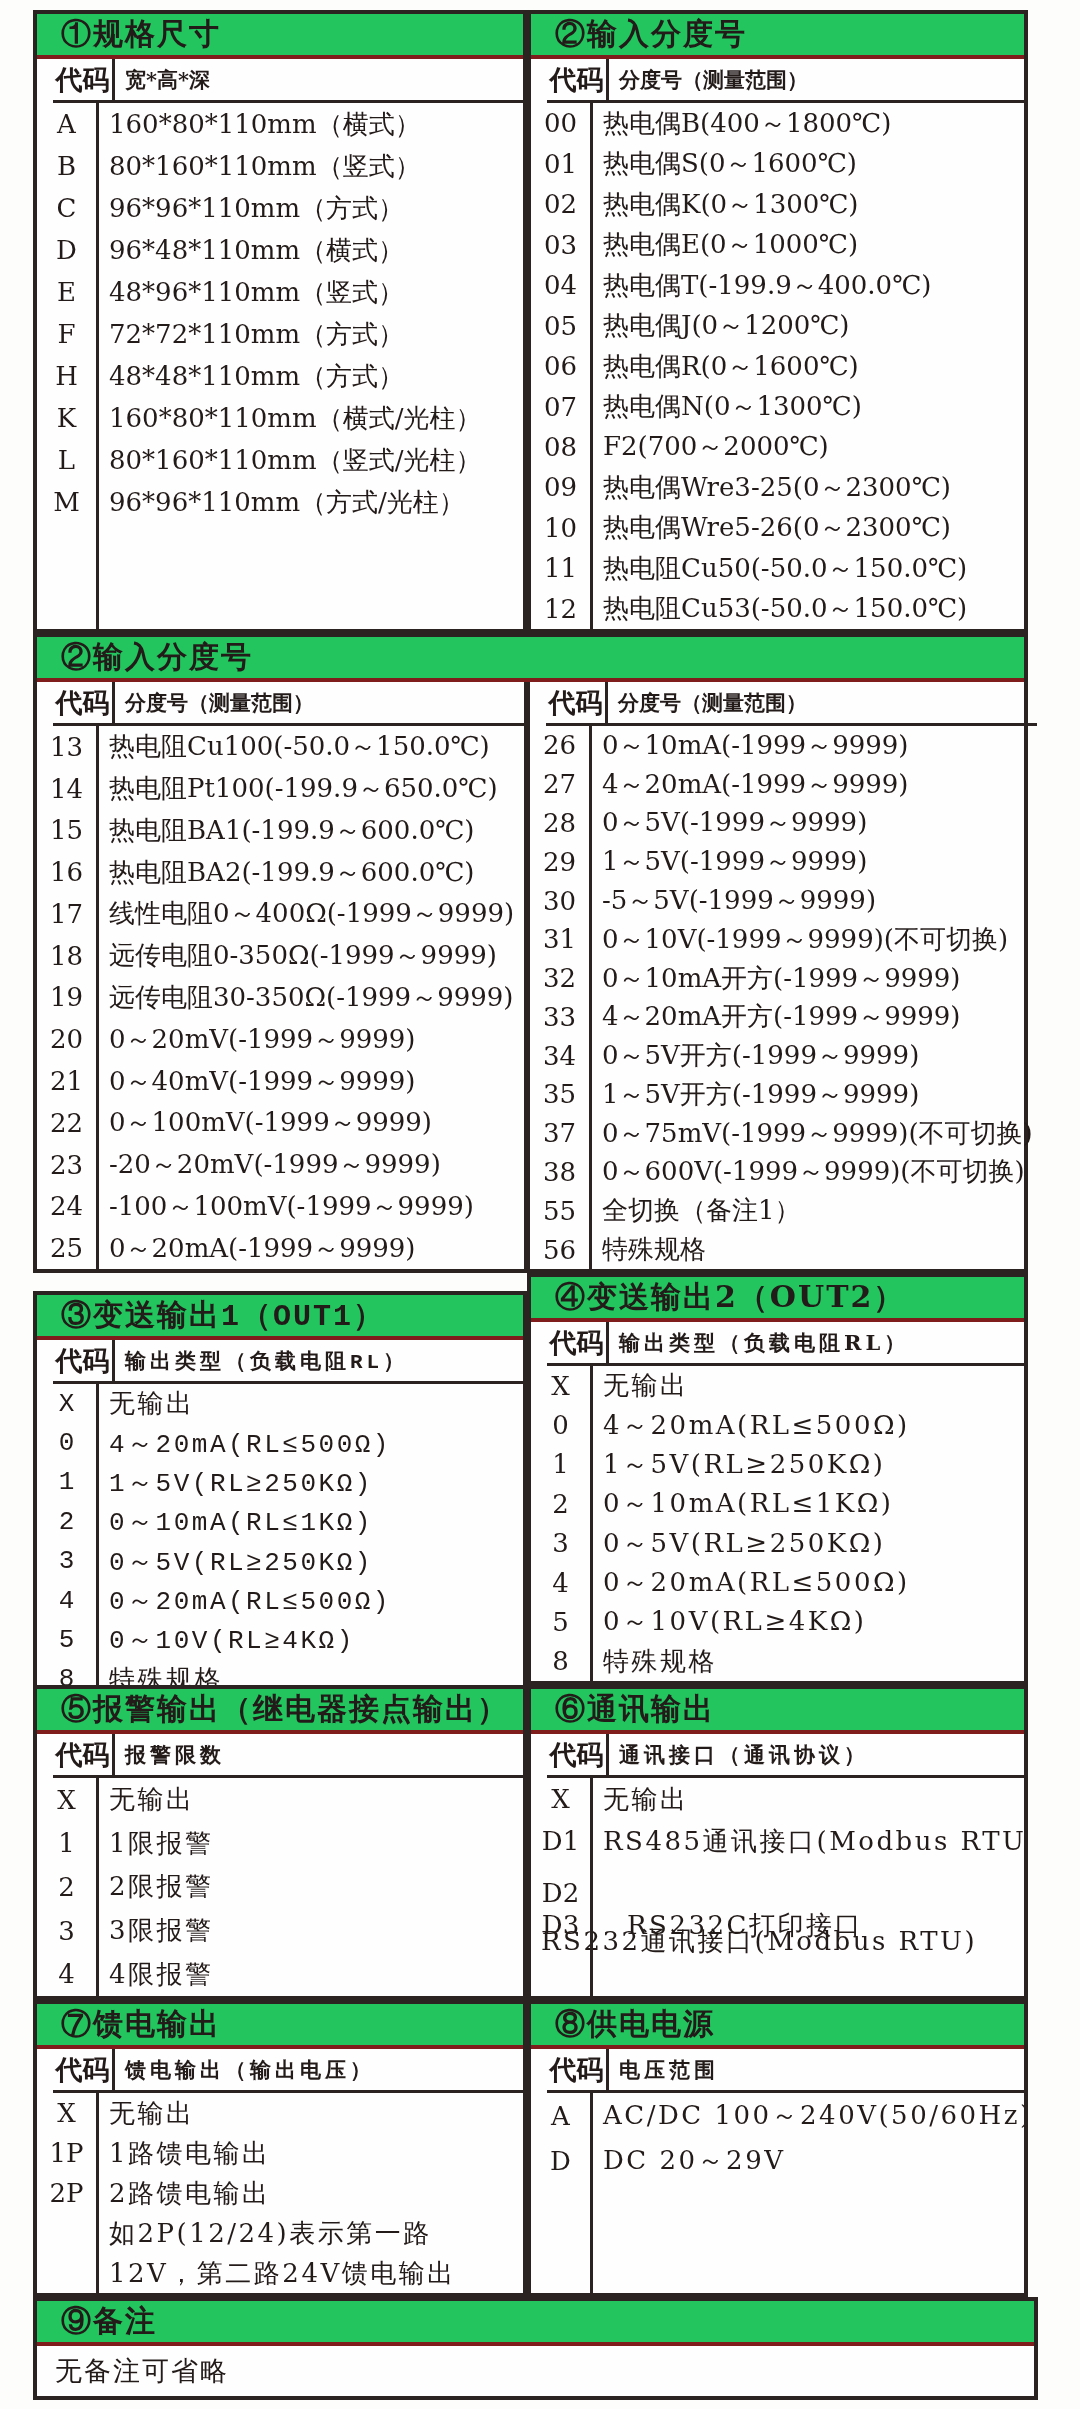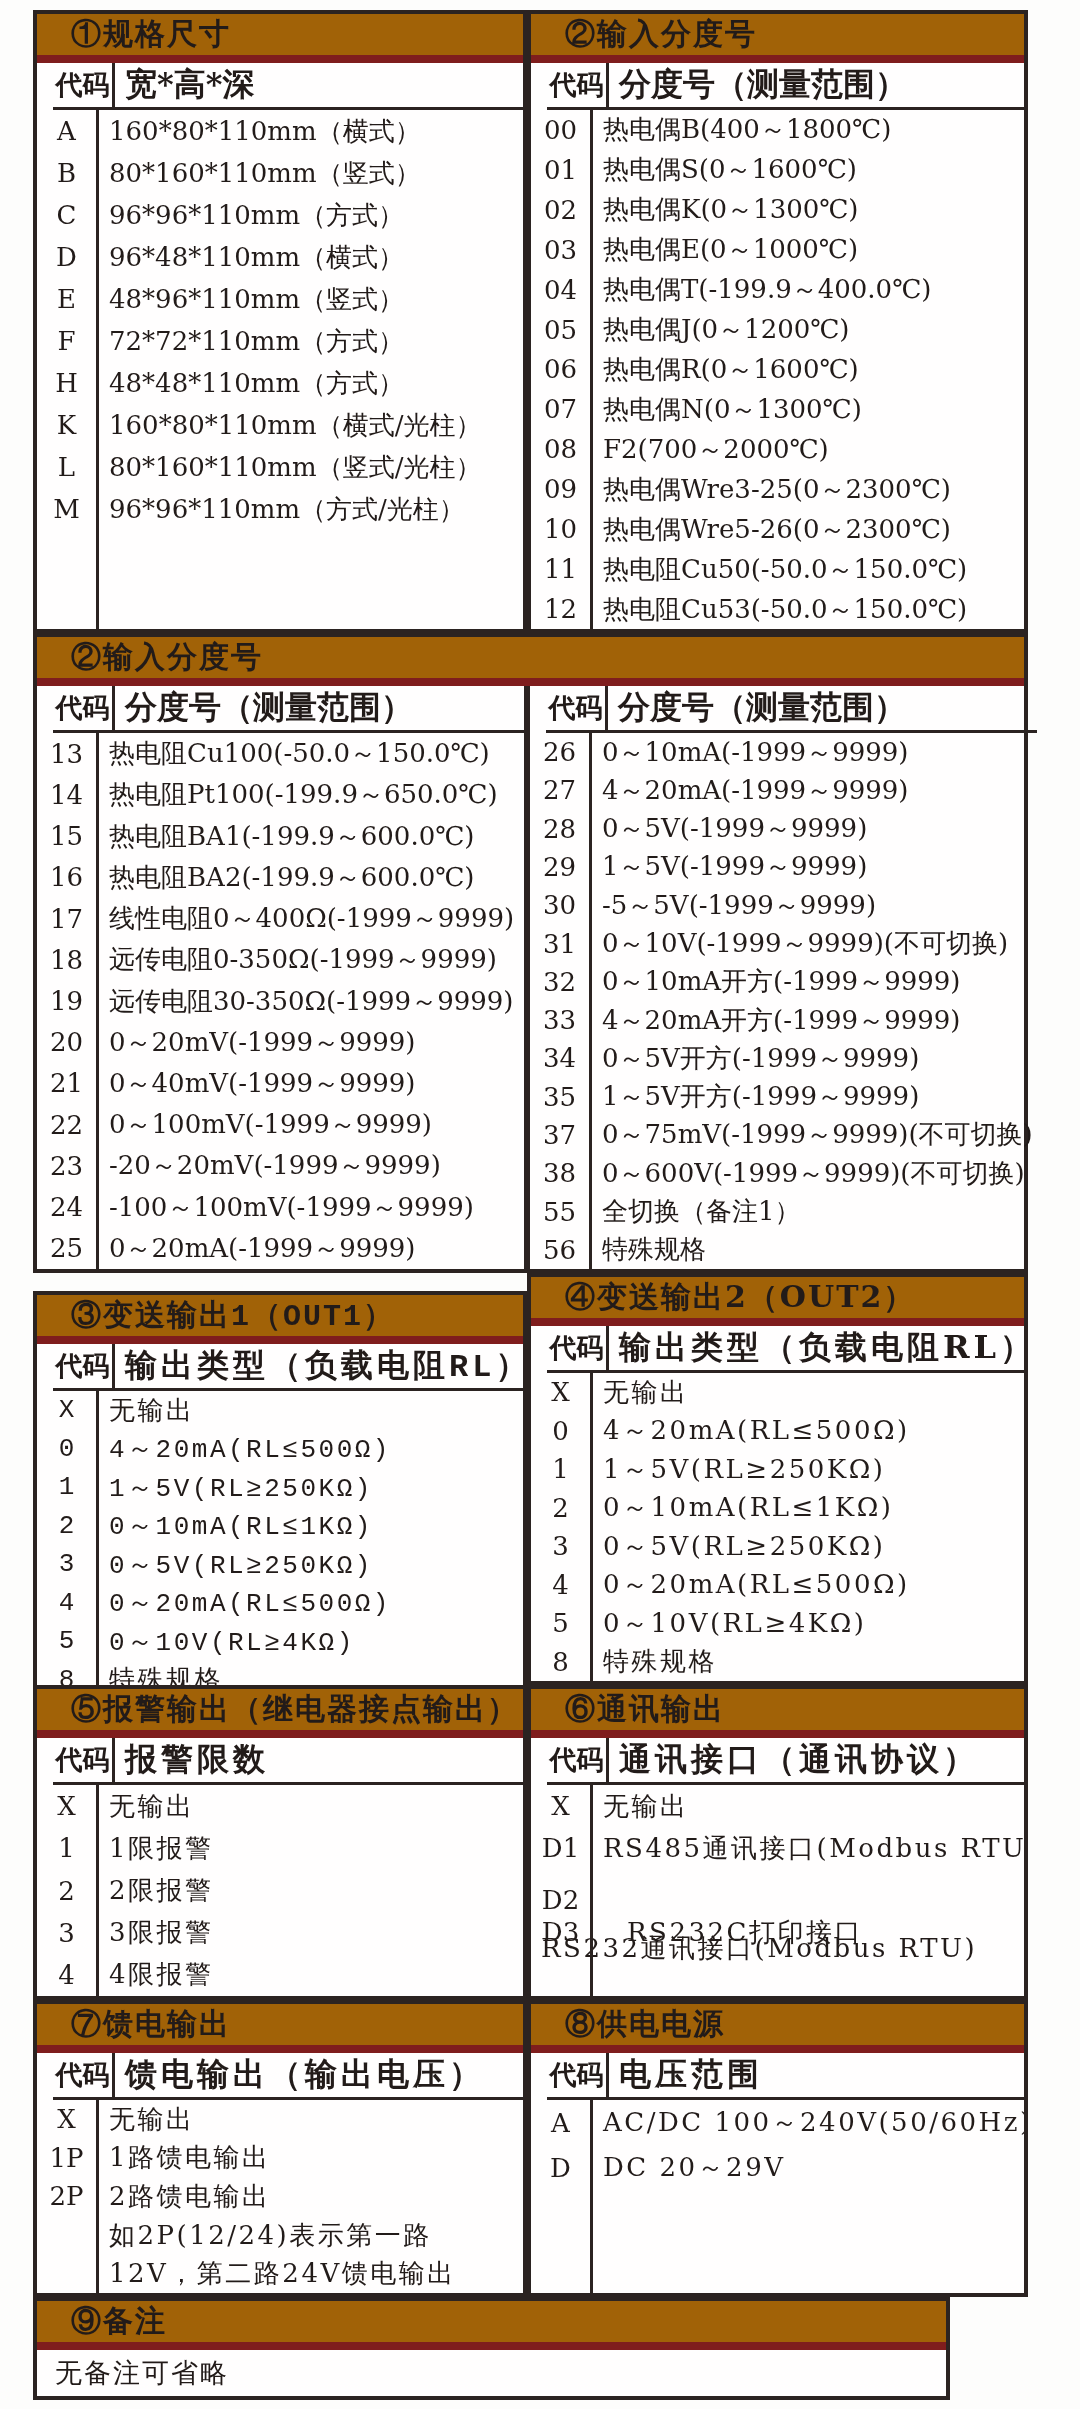--- a/index.html
+++ b/index.html
@@ -11,33 +11,33 @@
     color: #221b19;
   }
   .sec {
     position: absolute;
     border: 4px solid #2b2321;
     background: #fffefe;
     display: flex; flex-direction: column;
   }
   .sec-title {
     flex: 0 0 44px;
-    background: #a16207;
-    border-bottom: 8px solid #7f1d1d;
+    background: #22c55e;
+    border-bottom: 4px solid #7f1d1d;
     display: flex; align-items: center;
-    padding-left: 34px;
+    padding-left: 24px;
     font-weight: bold; font-size: 30px; letter-spacing: 2px;
   }
   .colhdr {
     flex: 0 0 44px;
     border-bottom: 3px solid #2b2321;
     display: flex; font-weight: bold; margin-left: 16px;
   }
   .colhdr .code { font-size: 27px; }
-  .colhdr .desc { font-size: 32px; }
+  .colhdr .desc { font-size: 21px; }
   .rows { flex: 1 1 auto; display: flex; flex-direction: column; overflow: hidden; }
   .trow { display: flex; min-height: 0; }
   .trow.grow { flex: 1 1 0; }
   .code {
     flex: 0 0 62px; width: 62px;
     border-right: 3px solid #2b2321;
     display: flex; align-items: center; justify-content: center;
     font-size: 26px;
   }
   .desc {
@@ -496,16 +496,16 @@
         <div class="code">D</div>
         <div class="desc">DC 20～29V</div>
       </div>
       <div class="trow grow">
         <div class="code"></div>
         <div class="desc"></div>
       </div>
     </div>
 </div>
 
-<div class="sec" style="left:33px; top:2297px; width:917px; height:103px;">
+<div class="sec" style="left:33px; top:2297px; width:1005px; height:103px;">
   <div class="sec-title">⑨备注</div>
   <div class="note-row">无备注可省略</div>
 </div>
 
 </body></html>

